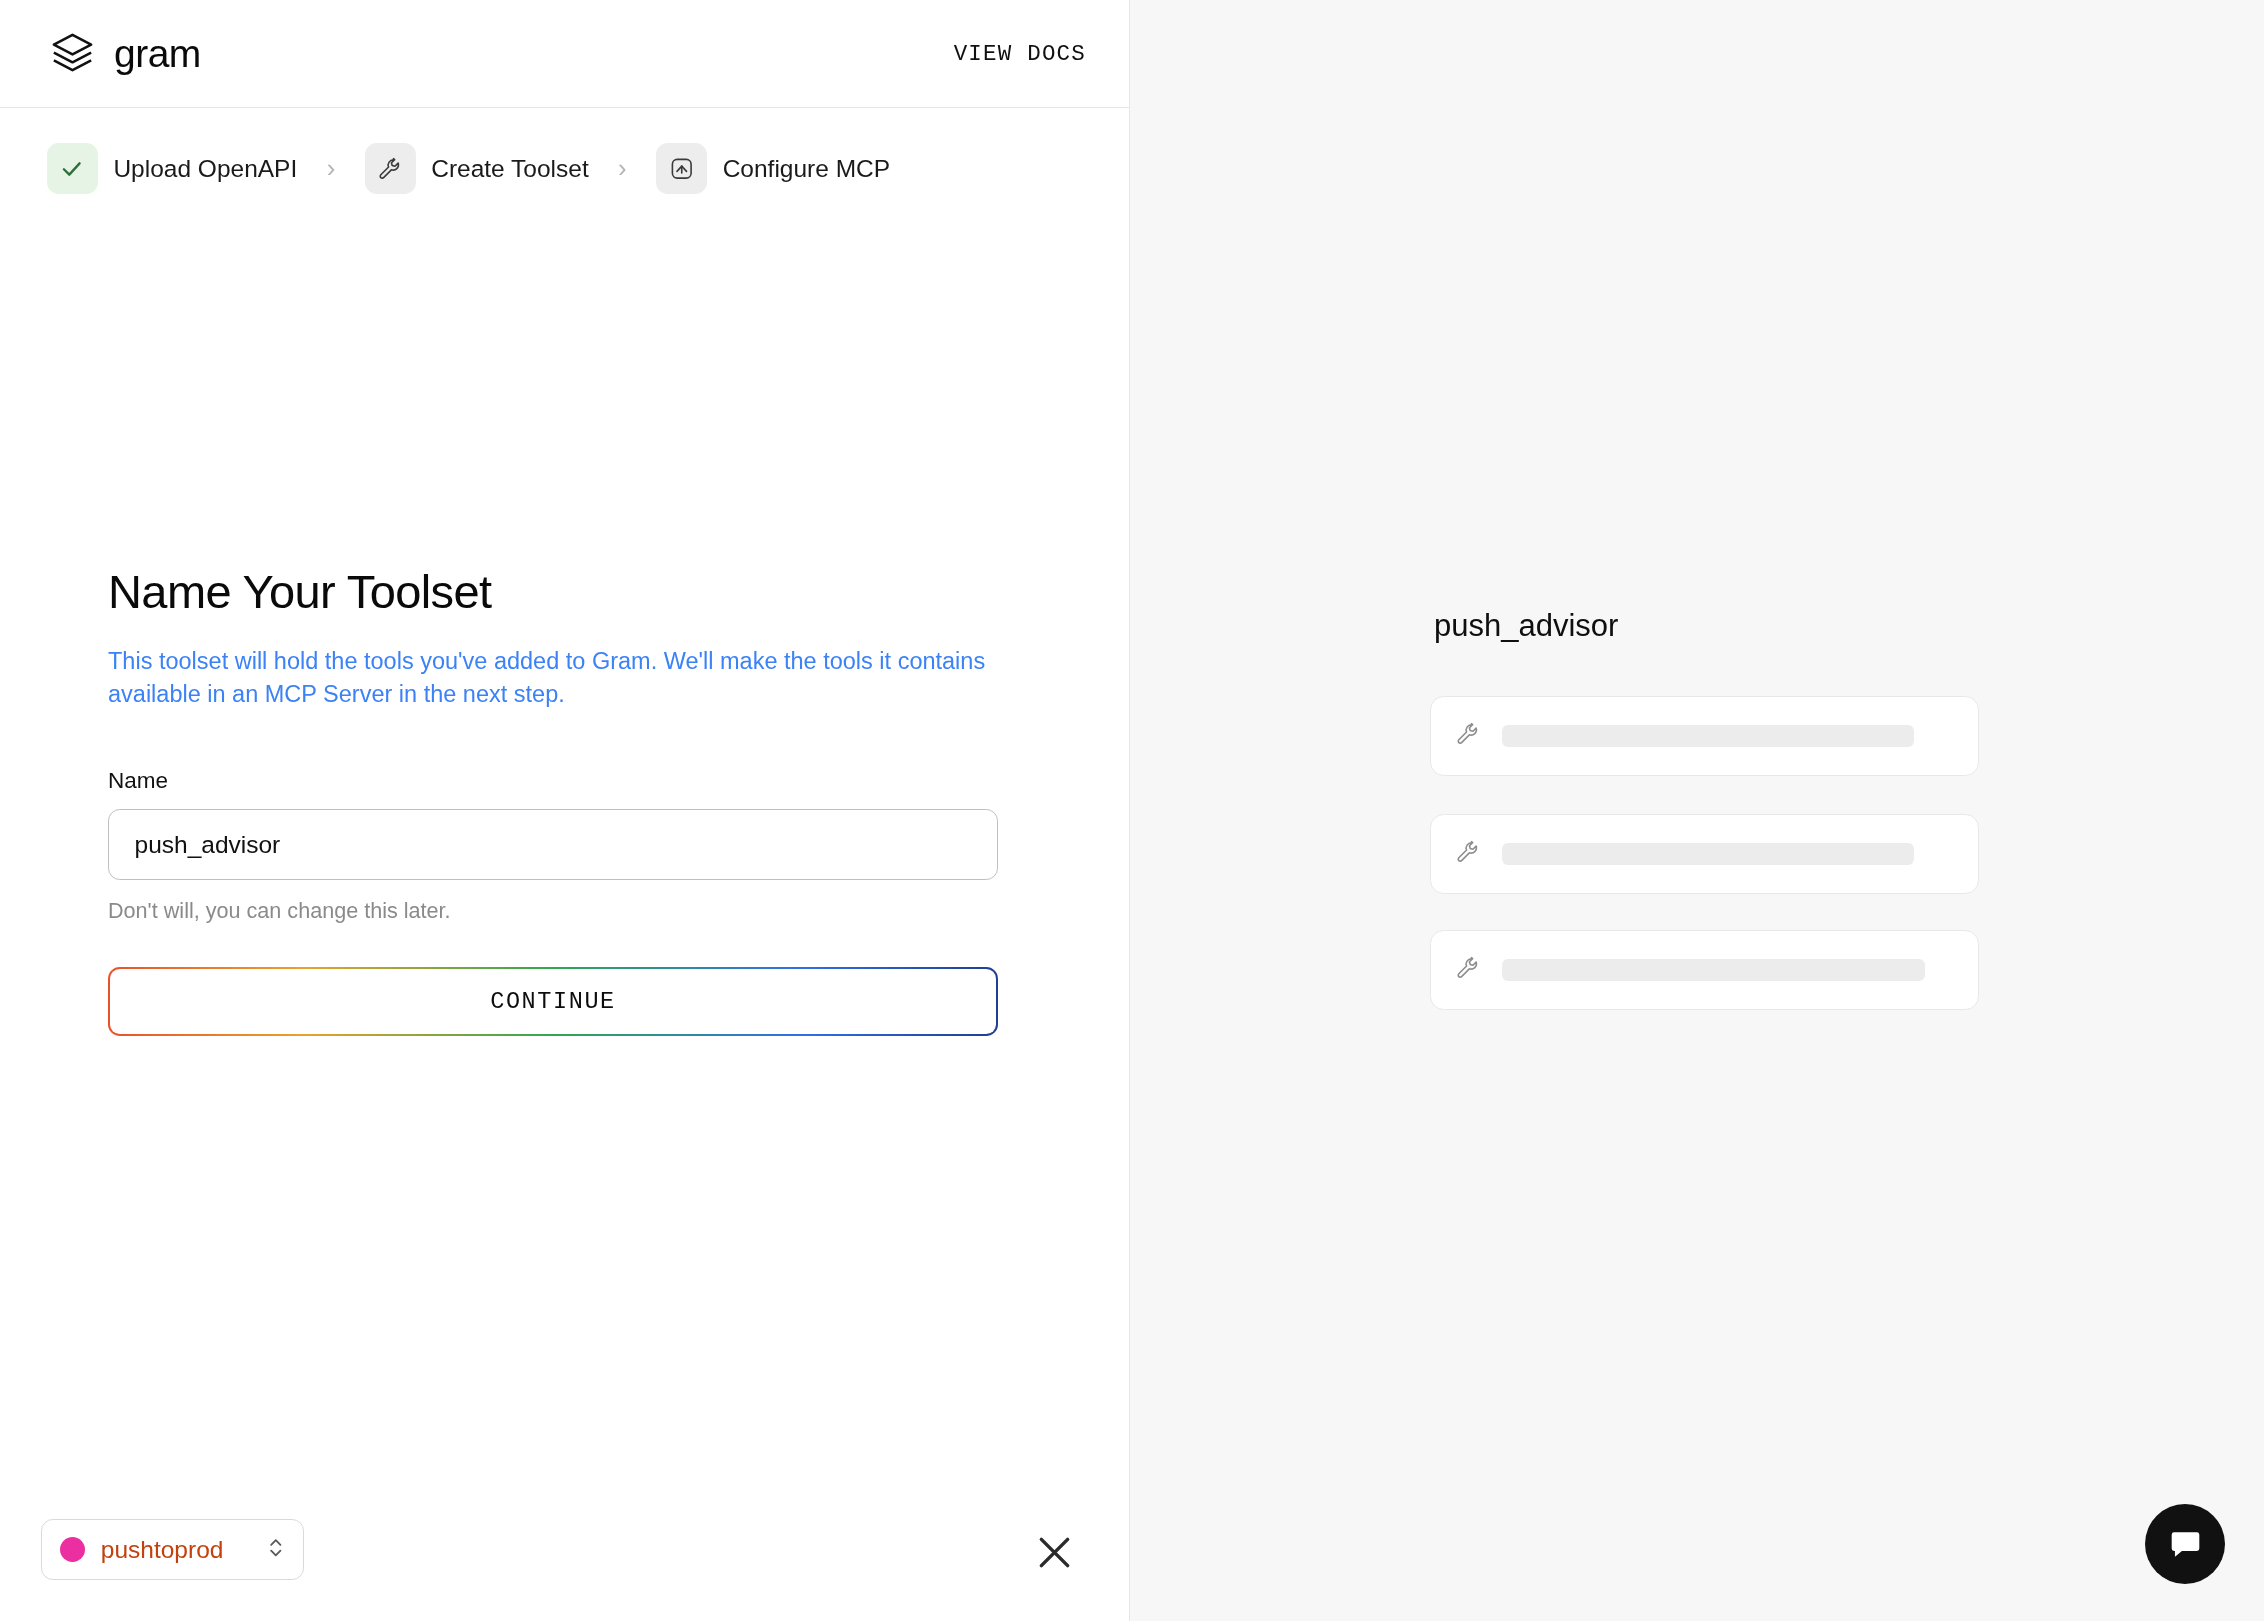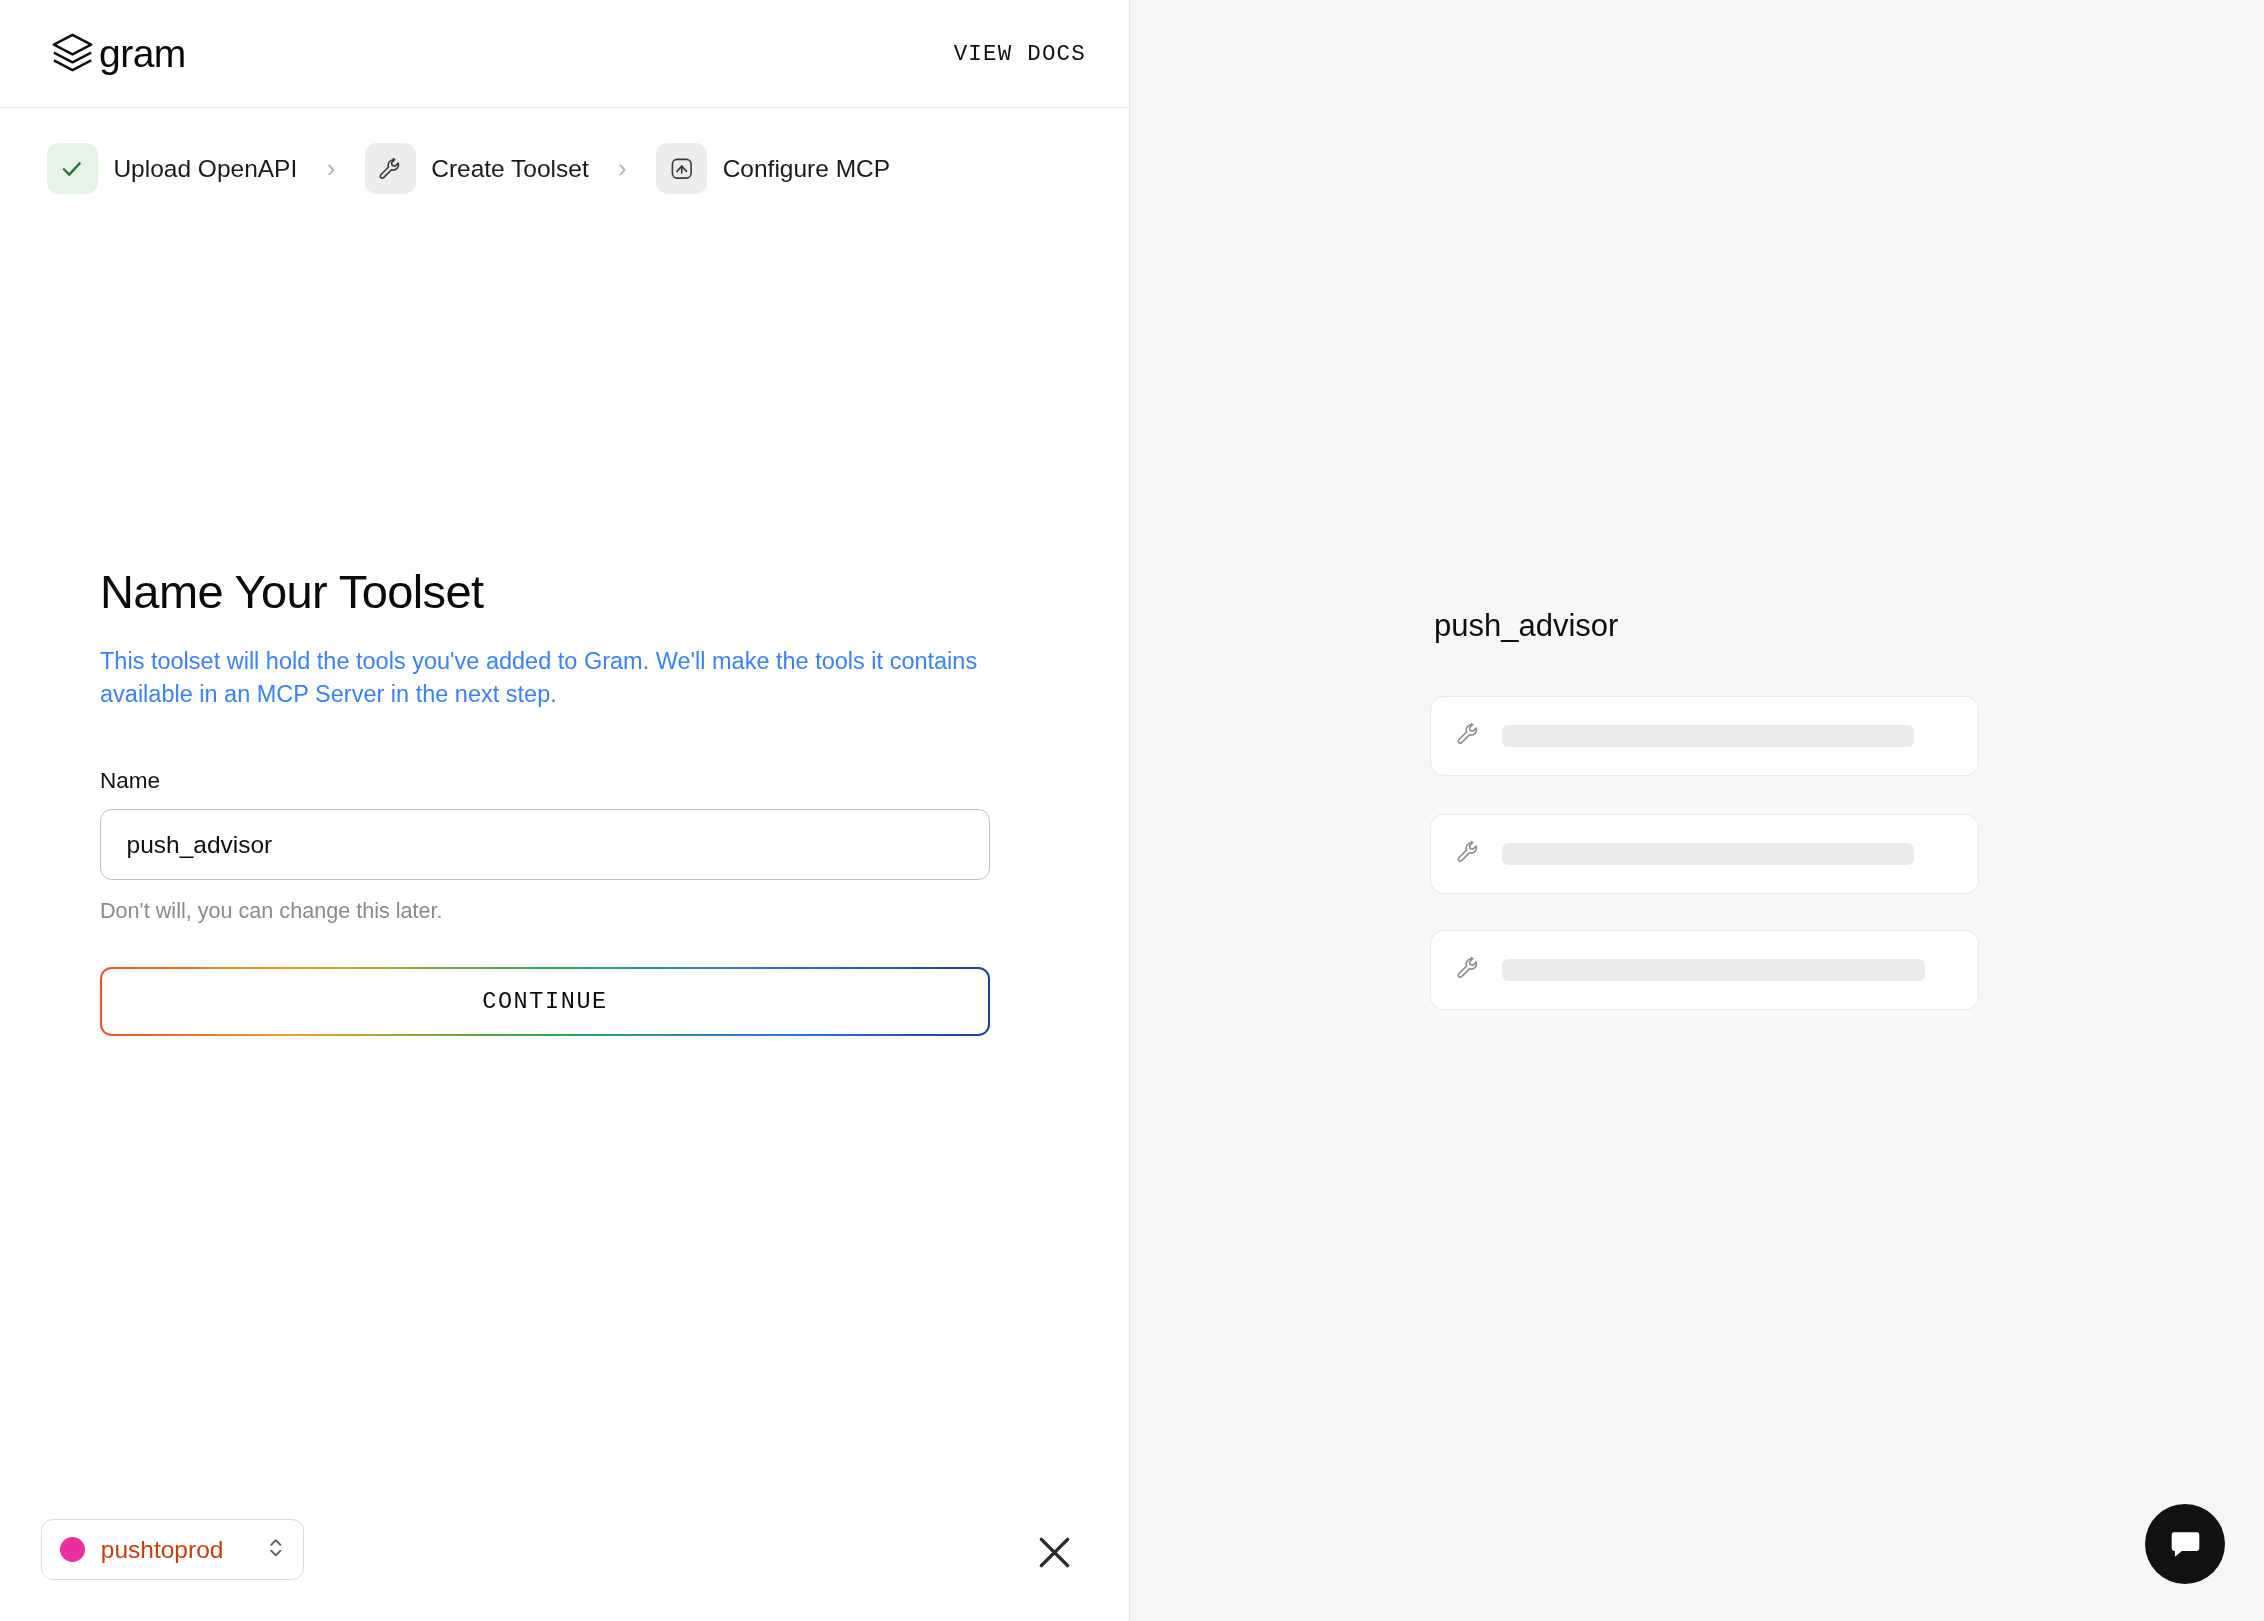--- a/index.html
+++ b/index.html
@@ -30,21 +30,21 @@
     height: 108px;
     border-bottom: 1px solid #e6e6e6;
     display: flex;
     align-items: center;
     justify-content: space-between;
     padding: 0 43px 0 47px;
   }
   .brand {
     display: flex;
     align-items: center;
-    gap: 1px;
+    gap: 16px;
   }
   .brand-mark {
     width: 51px; height: 51px;
     display: flex; align-items: center; justify-content: center;
   }
   .brand-name {
     font-size: 39px;
     font-weight: 400;
     letter-spacing: -0.5px;
     color: #0a0a0a;
@@ -88,21 +88,21 @@
   .step-sep {
     color: #b5b5b5;
     font-size: 25.5px;
     padding: 0 5.9px;
     user-select: none;
   }
 
   
   .form-wrap {
     position: absolute;
-    left: 100px;
+    left: 108px;
     top: 564px;
     width: 902px;
   }
   .title {
     font-size: 47px;
     font-weight: 500;
     letter-spacing: -0.6px;
     color: #0a0a0a;
     margin: 0 0 25.5px 0;
   }

